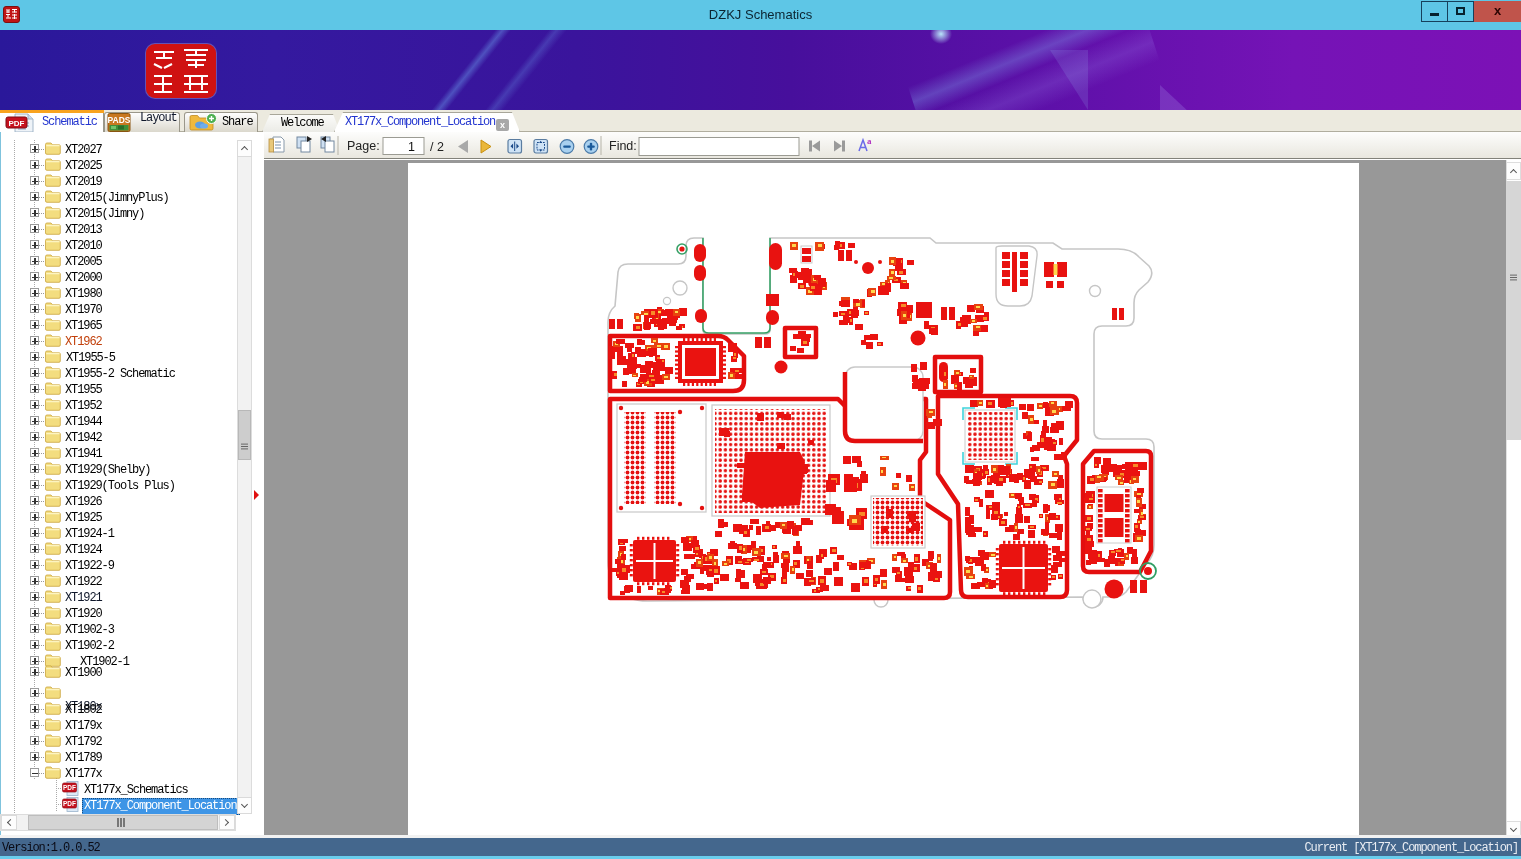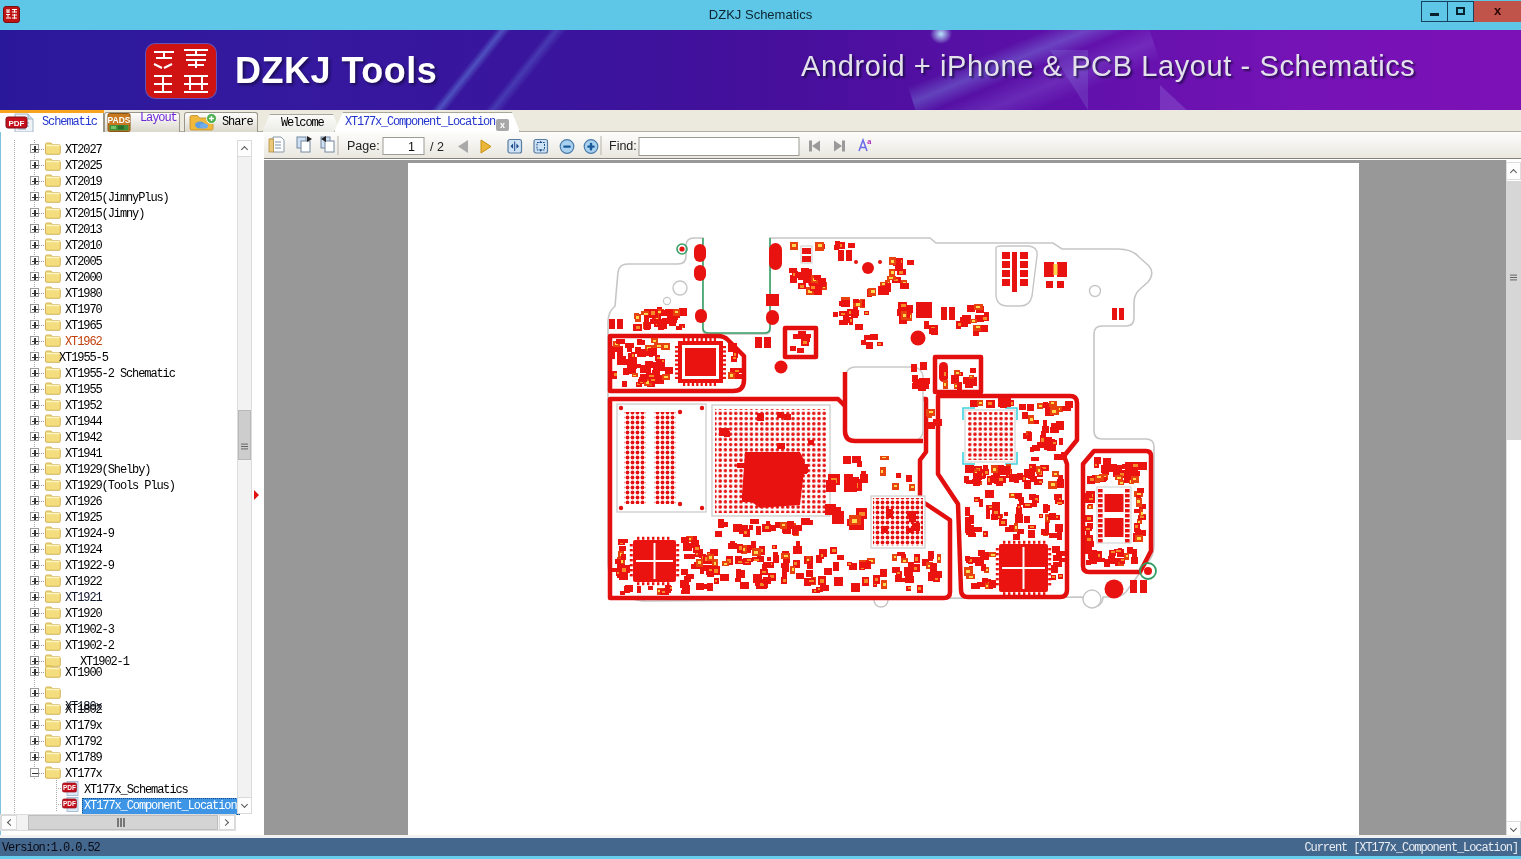--- a/index.html
+++ b/index.html
@@ -30,37 +30,35 @@
  <div class="abs" style="left:1160px;top:55px;width:0;height:0;border-right:30px solid transparent;border-bottom:28px solid rgba(160,130,225,.3)"></div>
  <div class="abs" style="left:146px;top:14px;width:70px;height:54px;background:#cf1212;border-radius:9px;box-shadow:0 0 0 1px rgba(255,255,255,.25)">
   <svg width="70" height="54" viewBox="0 0 70 54">
    <g stroke="#fff" stroke-width="2" fill="none">
     <path d="M8,8 h20 M18,8 v6 M10,14 h16 M8,20 l8,4 M26,20 l-8,4"></path>
     <path d="M38,6 h24 M50,6 v5 M40,11 h20 M40,16 h20 M42,21 h16 M50,16 v8"></path>
     <path d="M8,32 h18 M17,32 v16 M8,40 h18 M8,48 h18"></path>
     <path d="M38,32 h24 M44,32 v14 M56,32 v14 M38,40 h24 M38,48 h24"></path>
    </g>
       </svg></div>
- <div class="abs" style="left:235px;top:20px;font-size:36px;font-weight:bold;color:#fff;letter-spacing:0.5px;text-shadow:2px 2px 3px rgba(0,0,0,.45)">DZKJ Tools</div>
- <div class="abs" style="left:801px;top:20px;font-size:29px;color:#e3e2ea;letter-spacing:0.6px;text-shadow:2px 2px 2px rgba(10,10,40,.65)">Android + iPhone &amp; PCB Layout - Schematics</div>
 </div>
 
 <div class="abs" style="left:0;top:110px;width:1521px;height:22px;background:#eceadf"></div>
 <div class="abs" style="left:0;top:131px;width:1521px;height:1px;background:#b0ad9e"></div>
 
 <div class="abs" style="left:104px;top:112px;width:76px;height:20px;background:linear-gradient(#fefefe,#dbd8cd);border:1px solid #9a978a;border-bottom:none;border-radius:3px 3px 0 0"></div>
 <div class="abs" style="left:107px;top:112.5px;width:24px;height:19px">
  <svg width="24" height="19" viewBox="0 0 24 19">
       <rect x="1" y="0.5" width="22" height="18" rx="1.5" fill="#c87820" stroke="#8a5510"></rect>
  <rect x="2.5" y="12" width="19" height="5.5" fill="#3f8f3a"></rect>
       <rect x="4" y="13" width="5" height="3" fill="#72c26a"></rect>
       <rect x="11" y="12.5" width="6" height="4" fill="#2a6e28"></rect>
  <text x="12" y="10" font-size="8.5" font-weight="bold" fill="#fff" text-anchor="middle" font-family="Liberation Sans,sans-serif">PADS</text>
     </svg></div>
-<div class="abs" style="left:140px;top:111px;font:12px 'Liberation Mono',monospace;letter-spacing:-1.1px;color:#6d28d9">Layout</div>
+<div class="abs" style="left:140px;top:111px;font:12px 'Liberation Mono',monospace;letter-spacing:-1.1px;color:#0f172a">Layout</div>
 <div class="abs" style="left:184px;top:112px;width:74px;height:20px;background:linear-gradient(#fefefe,#dbd8cd);border:1px solid #9a978a;border-bottom:none;border-radius:3px 3px 0 0"></div>
 <div class="abs" style="left:188px;top:113px;width:30px;height:19px">
  <svg width="30" height="19" viewBox="0 0 30 19">
   <path d="M2,4 q0-1.5 1.5-1.5 l6,0 2,2.5 12,0 q1.5,0 1.5,1.5 l0,9 q0,1.5 -1.5,1.5 l-20,0 q-1.5,0 -1.5,-1.5 z" fill="#f0b93c" stroke="#c08a20" stroke-width="0.8"></path>
   <ellipse cx="12" cy="12" rx="5" ry="3.4" fill="#5f9fdf"></ellipse>
       <ellipse cx="16" cy="13" rx="4" ry="2.6" fill="#6fadeb"></ellipse>
   <circle cx="23.5" cy="5.5" r="5" fill="#4caf50" stroke="#fff" stroke-width="1"></circle>
   <path d="M23.5,3 v5 M21,5.5 h5" stroke="#fff" stroke-width="1.4"></path>
     </svg></div>
 <div class="abs" style="left:222px;top:114.5px;font:12px 'Liberation Mono',monospace;letter-spacing:-1.1px;color:#000">Share</div>
@@ -249,21 +247,21 @@
 <div style="position:absolute;left:0;top:349px;width:236px;height:16px">
     <div style="position:absolute;left:39px;top:7.5px;width:6px;height:1px;background-image:repeating-linear-gradient(90deg,#999 0 1px,transparent 1px 2px)"></div>
     <span style="position:absolute;left:30px;top:3px;width:9px;height:9px;background:#fff;border:1px solid #9a9a9a;display:inline-block">
       <div style="position:absolute;left:1px;top:3.5px;width:6px;height:1.4px;background:#333"></div>
       <div style="position:absolute;left:3.3px;top:1px;width:1.4px;height:6px;background:#333"></div>
     </span>
     <svg width="16" height="13" viewBox="0 0 16 13" style="position:absolute;left:45px;top:1px">
       <path d="M0.5,2.5 Q0.5,1 2,1 L6,1 L7.5,2.8 L14,2.8 Q15.3,2.8 15.3,4 L15.3,11 Q15.3,12.3 14,12.3 L2,12.3 Q0.5,12.3 0.5,11 Z" fill="#f3dd7f" stroke="#caa53d" stroke-width="0.8"></path>
       <path d="M1.2,3.6 L14.6,3.6" stroke="#fdf4c0" stroke-width="1.4"></path>
     </svg>
-    <span style="position:absolute;left:59px;top:1.5px;font:12px 'Liberation Mono',monospace;letter-spacing:-1.1px;color:#000;white-space:pre">XT1955-5</span>
+    <span style="position:absolute;left:66px;top:1.5px;font:12px 'Liberation Mono',monospace;letter-spacing:-1.1px;color:#000;white-space:pre">XT1955-5</span>
   </div>
 <div style="position:absolute;left:0;top:365px;width:236px;height:16px">
     <div style="position:absolute;left:39px;top:7.5px;width:6px;height:1px;background-image:repeating-linear-gradient(90deg,#999 0 1px,transparent 1px 2px)"></div>
     <span style="position:absolute;left:30px;top:3px;width:9px;height:9px;background:#fff;border:1px solid #9a9a9a;display:inline-block">
       <div style="position:absolute;left:1px;top:3.5px;width:6px;height:1.4px;background:#333"></div>
       <div style="position:absolute;left:3.3px;top:1px;width:1.4px;height:6px;background:#333"></div>
     </span>
     <svg width="16" height="13" viewBox="0 0 16 13" style="position:absolute;left:45px;top:1px">
       <path d="M0.5,2.5 Q0.5,1 2,1 L6,1 L7.5,2.8 L14,2.8 Q15.3,2.8 15.3,4 L15.3,11 Q15.3,12.3 14,12.3 L2,12.3 Q0.5,12.3 0.5,11 Z" fill="#f3dd7f" stroke="#caa53d" stroke-width="0.8"></path>
       <path d="M1.2,3.6 L14.6,3.6" stroke="#fdf4c0" stroke-width="1.4"></path>
@@ -381,21 +379,21 @@
 <div style="position:absolute;left:0;top:525px;width:236px;height:16px">
     <div style="position:absolute;left:39px;top:7.5px;width:6px;height:1px;background-image:repeating-linear-gradient(90deg,#999 0 1px,transparent 1px 2px)"></div>
     <span style="position:absolute;left:30px;top:3px;width:9px;height:9px;background:#fff;border:1px solid #9a9a9a;display:inline-block">
       <div style="position:absolute;left:1px;top:3.5px;width:6px;height:1.4px;background:#333"></div>
       <div style="position:absolute;left:3.3px;top:1px;width:1.4px;height:6px;background:#333"></div>
     </span>
     <svg width="16" height="13" viewBox="0 0 16 13" style="position:absolute;left:45px;top:1px">
       <path d="M0.5,2.5 Q0.5,1 2,1 L6,1 L7.5,2.8 L14,2.8 Q15.3,2.8 15.3,4 L15.3,11 Q15.3,12.3 14,12.3 L2,12.3 Q0.5,12.3 0.5,11 Z" fill="#f3dd7f" stroke="#caa53d" stroke-width="0.8"></path>
       <path d="M1.2,3.6 L14.6,3.6" stroke="#fdf4c0" stroke-width="1.4"></path>
     </svg>
-    <span style="position:absolute;left:65px;top:1.5px;font:12px 'Liberation Mono',monospace;letter-spacing:-1.1px;color:#000;white-space:pre">XT1924-9</span>
+    <span style="position:absolute;left:65px;top:1.5px;font:12px 'Liberation Mono',monospace;letter-spacing:-1.1px;color:#000;white-space:pre">XT1924-1</span>
   </div>
 <div style="position:absolute;left:0;top:541px;width:236px;height:16px">
     <div style="position:absolute;left:39px;top:7.5px;width:6px;height:1px;background-image:repeating-linear-gradient(90deg,#999 0 1px,transparent 1px 2px)"></div>
     <span style="position:absolute;left:30px;top:3px;width:9px;height:9px;background:#fff;border:1px solid #9a9a9a;display:inline-block">
       <div style="position:absolute;left:1px;top:3.5px;width:6px;height:1.4px;background:#333"></div>
       <div style="position:absolute;left:3.3px;top:1px;width:1.4px;height:6px;background:#333"></div>
     </span>
     <svg width="16" height="13" viewBox="0 0 16 13" style="position:absolute;left:45px;top:1px">
       <path d="M0.5,2.5 Q0.5,1 2,1 L6,1 L7.5,2.8 L14,2.8 Q15.3,2.8 15.3,4 L15.3,11 Q15.3,12.3 14,12.3 L2,12.3 Q0.5,12.3 0.5,11 Z" fill="#f3dd7f" stroke="#caa53d" stroke-width="0.8"></path>
       <path d="M1.2,3.6 L14.6,3.6" stroke="#fdf4c0" stroke-width="1.4"></path>

